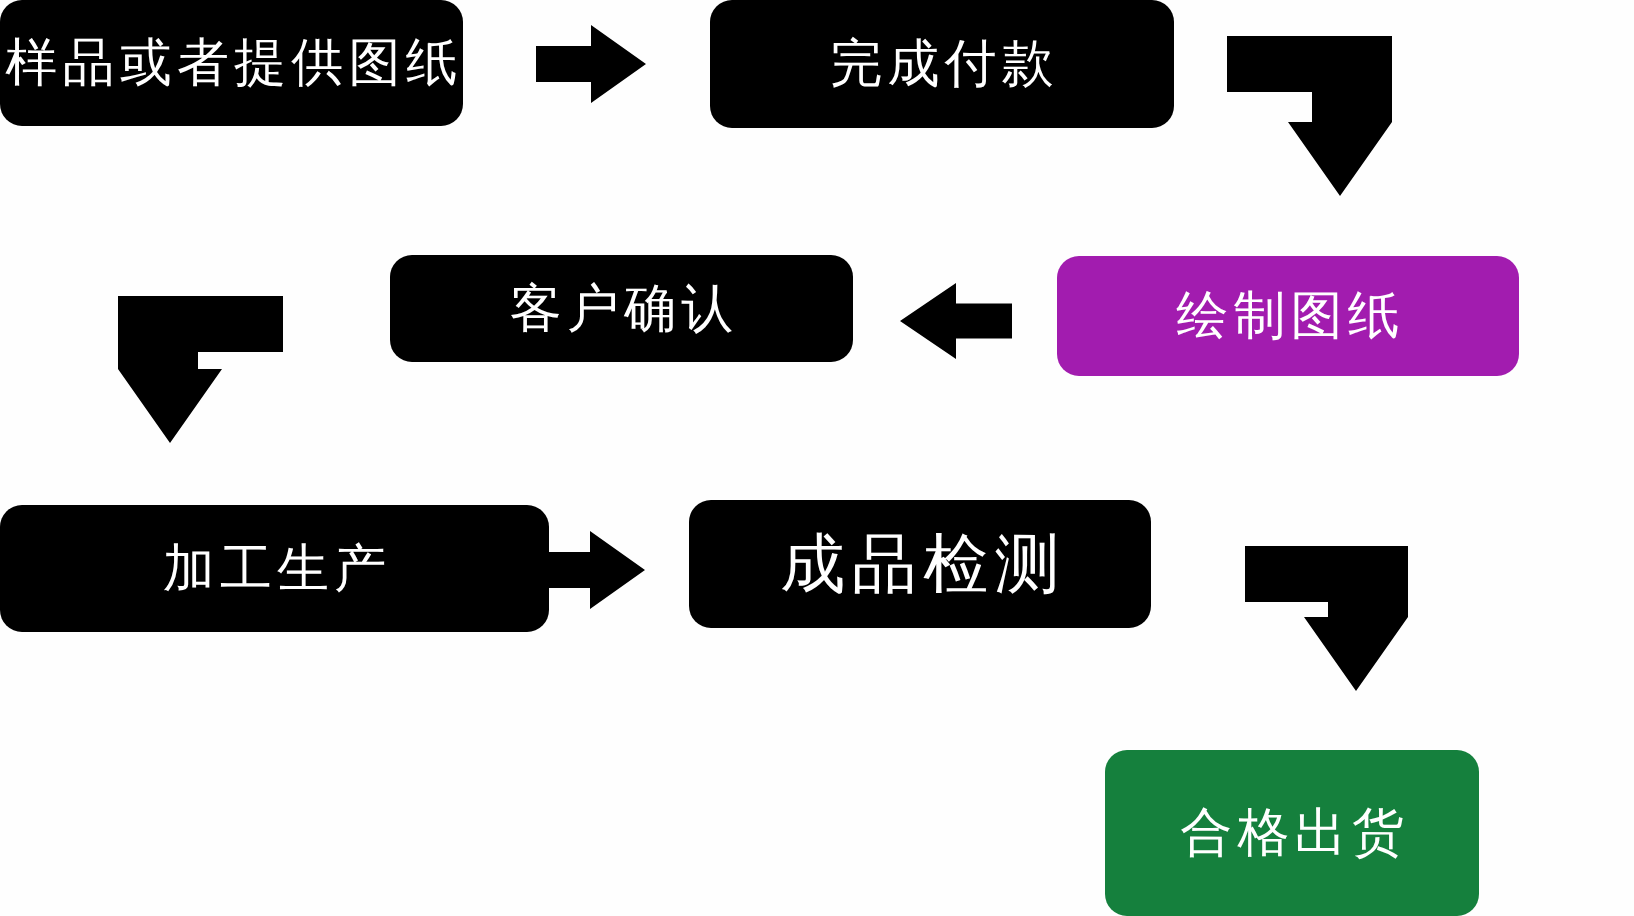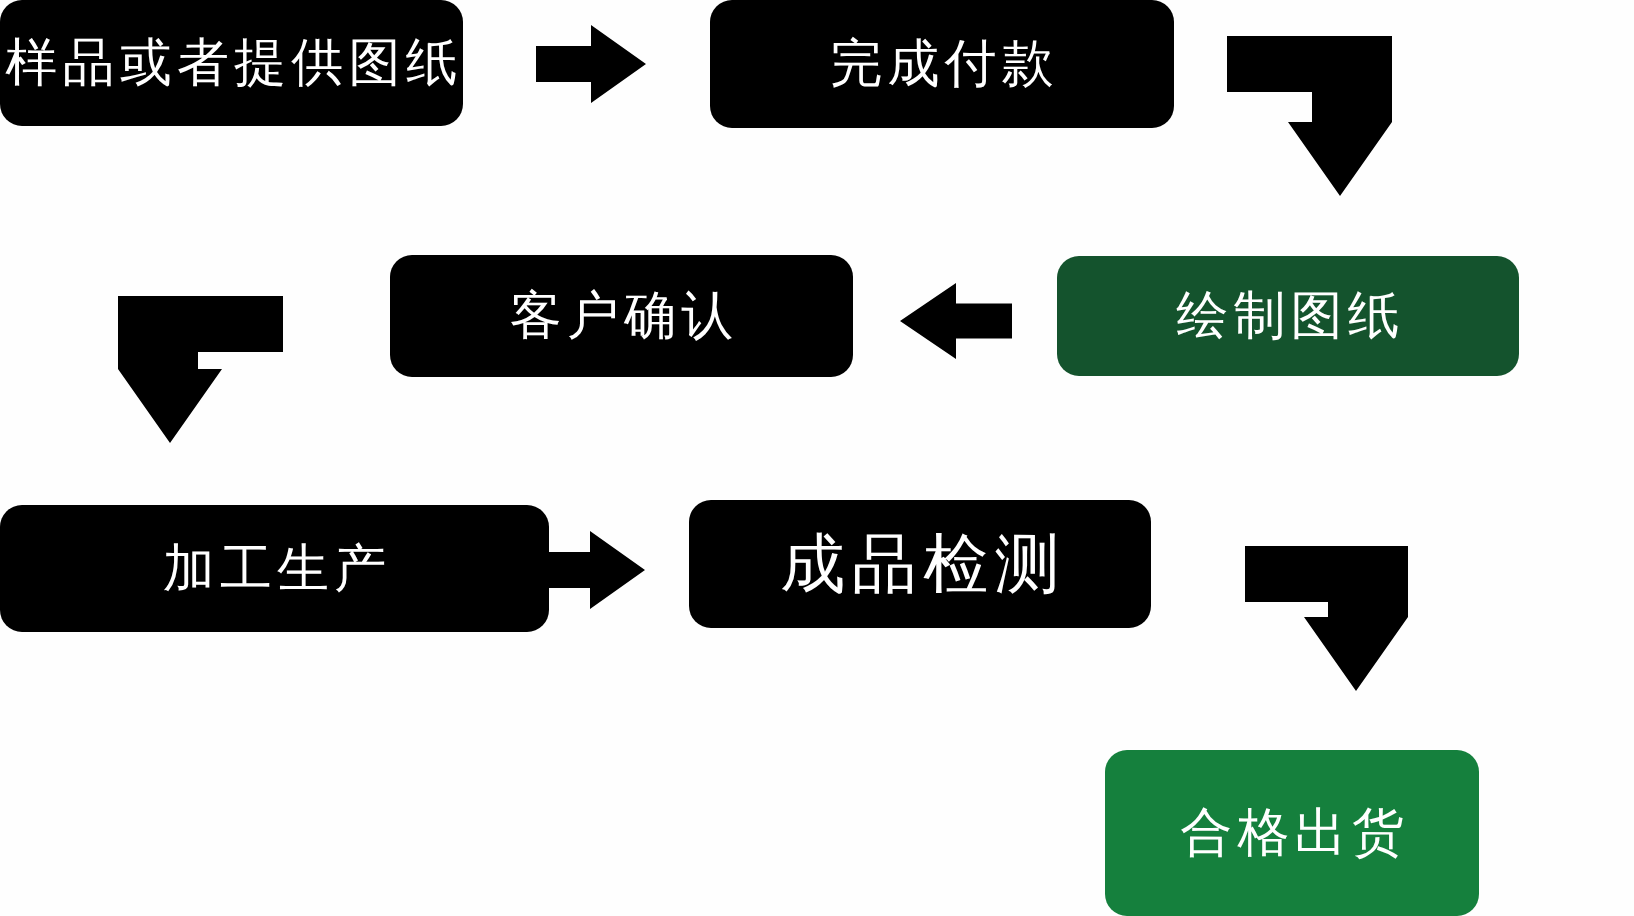--- a/index.html
+++ b/index.html
@@ -47,25 +47,25 @@
 <div id="canvas">
 
   <div class="node" id="node-0" style="left: 0px; top: 0px; width: 463px; height: 126px; font-size: 52px; background: rgb(0, 0, 0); color: rgb(255, 255, 255);">
     <span class="node-label">样品或者提供图纸</span>
   </div>
 
   <div class="node" id="node-1" style="left: 710px; top: 0px; width: 464px; height: 128px; font-size: 52px; background: rgb(0, 0, 0); color: rgb(255, 255, 255);">
     <span class="node-label">完成付款</span>
   </div>
 
-  <div class="node" id="node-2" style="left: 1057px; top: 256px; width: 462px; height: 120px; font-size: 52px; background: #14532d; color: rgb(255, 255, 255);">
+  <div class="node" id="node-2" style="left: 1057px; top: 256px; width: 462px; height: 120px; font-size: 52px; background: #a21caf; color: rgb(255, 255, 255);">
     <span class="node-label">绘制图纸</span>
   </div>
 
-  <div class="node" id="node-3" style="left: 390px; top: 255px; width: 463px; height: 122px; font-size: 52px; background: rgb(0, 0, 0); color: rgb(255, 255, 255); align-items: center;">
+  <div class="node" id="node-3" style="left: 390px; top: 255px; width: 463px; height: 107px; font-size: 52px; background: rgb(0, 0, 0); color: rgb(255, 255, 255); align-items: center;">
     <span class="node-label">客户确认</span>
   </div>
 
   <div class="node" id="node-4" style="left: 0px; top: 505px; width: 549px; height: 127px; font-size: 52px; background: rgb(0, 0, 0); color: rgb(255, 255, 255);">
     <span class="node-label">加工生产</span>
   </div>
 
   <div class="node" id="node-5" style="left: 689px; top: 500px; width: 462px; height: 128px; font-size: 65px; background: rgb(0, 0, 0); color: rgb(255, 255, 255);">
     <span class="node-label">成品检测</span>
   </div>

